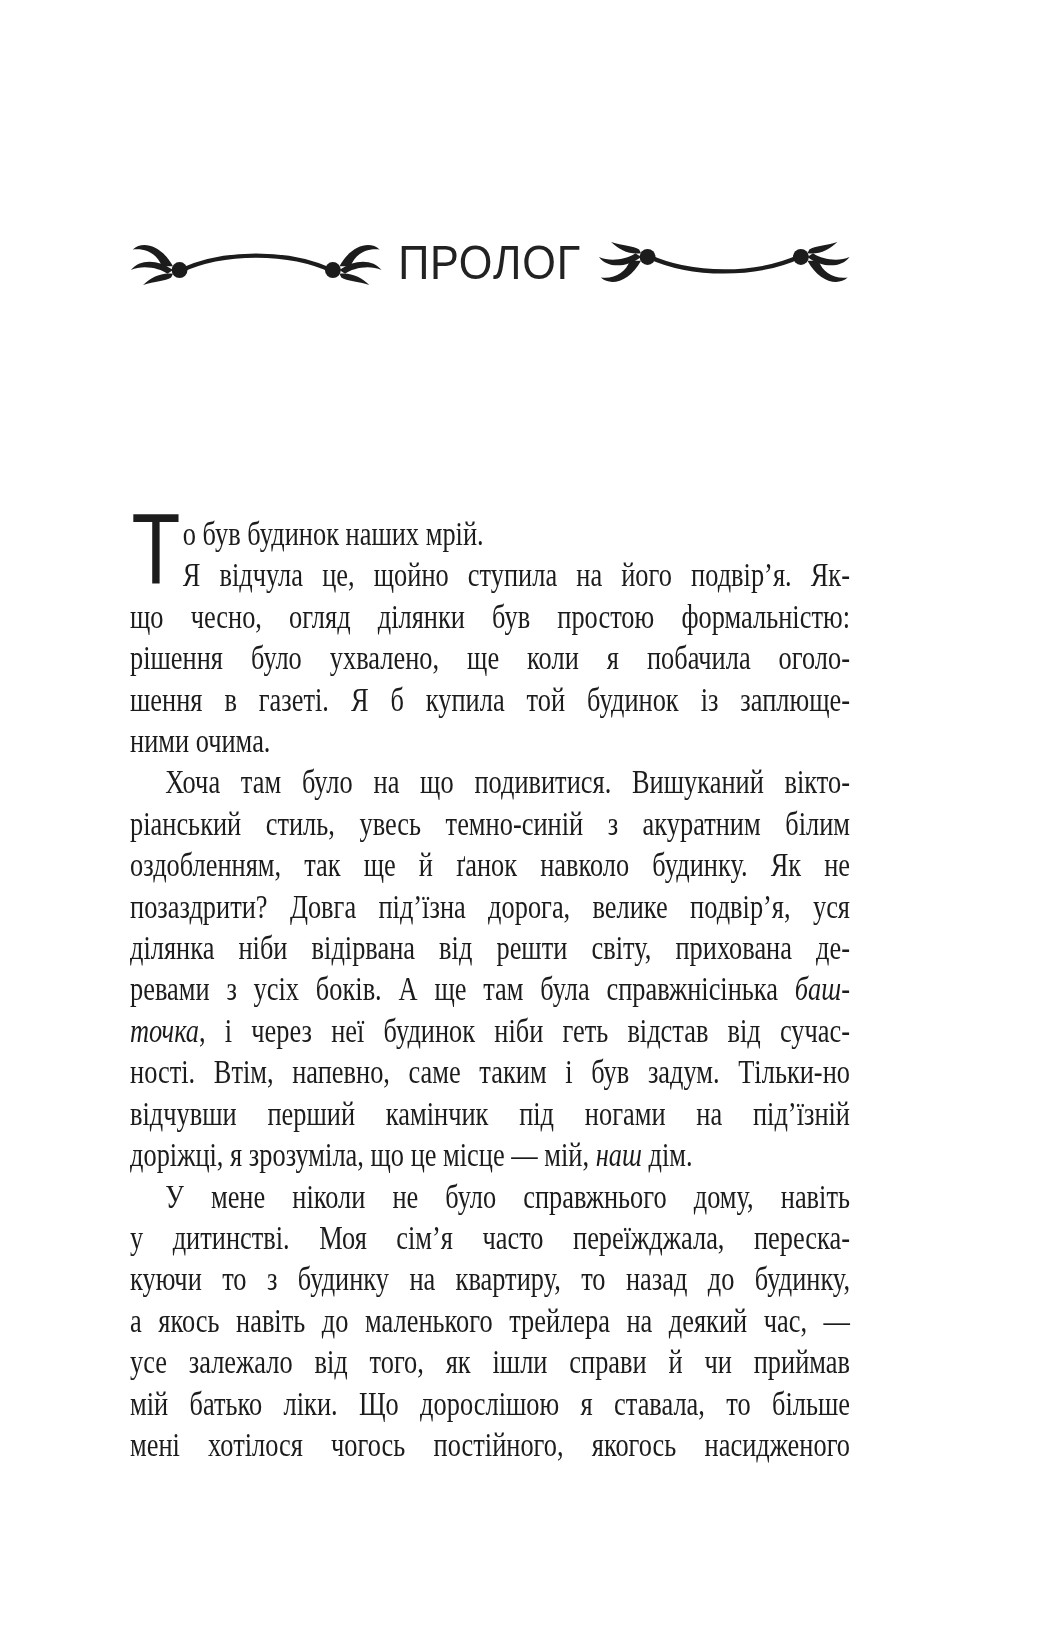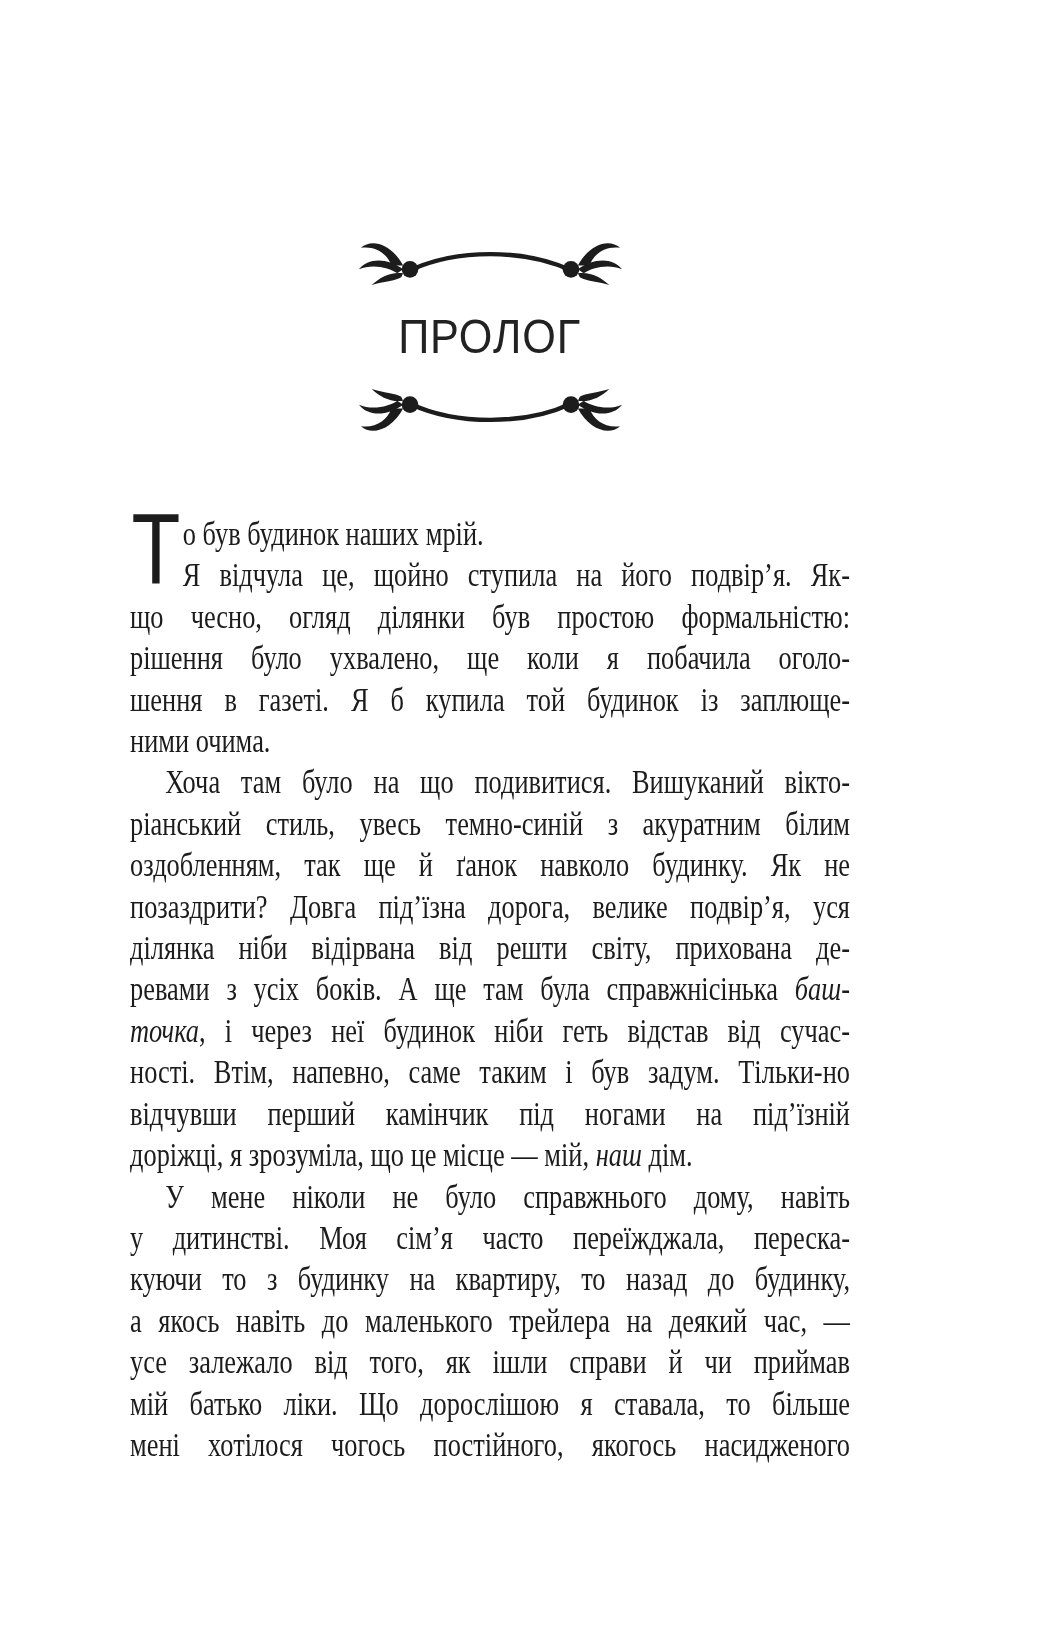--- a/index.html
+++ b/index.html
@@ -6,21 +6,21 @@
   .page{
     position:relative;
     width:1040px;height:1630px;
     background:#ffffff;
     color:#1c1c1c;
     font-family:"Liberation Serif",serif;
     overflow:hidden;
   }
   .chapter-header{
     position:absolute;left:130px;top:236px;width:720px;
-    display:flex;flex-direction:column;align-items:center;gap:21px;
+    display:flex;align-items:center;gap:6px;
   }
   .chapter-title{
     margin:0;
     font-family:"Liberation Sans",sans-serif;
     font-weight:400;
     font-size:48px;
     line-height:54px;
     letter-spacing:1px;
     color:#222222;
     transform:scaleX(0.9);

